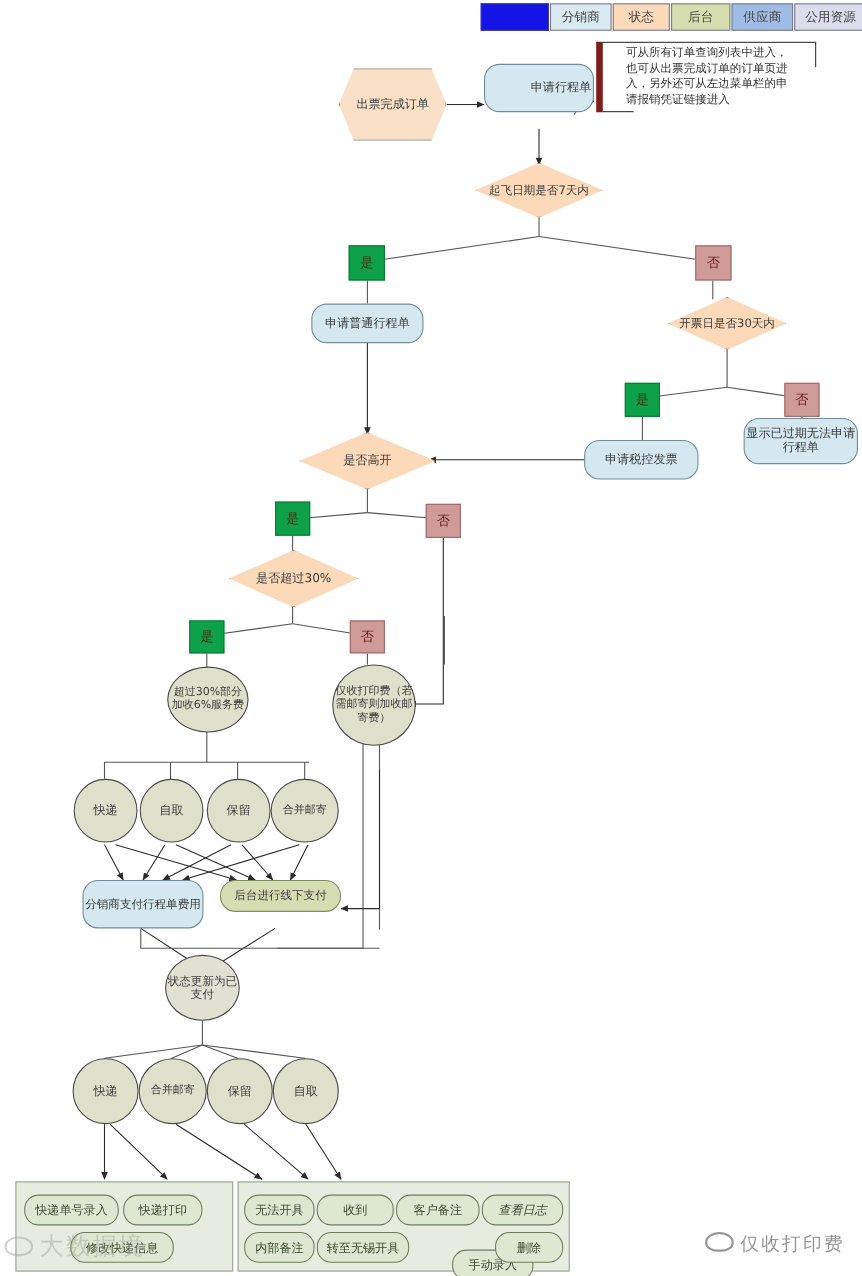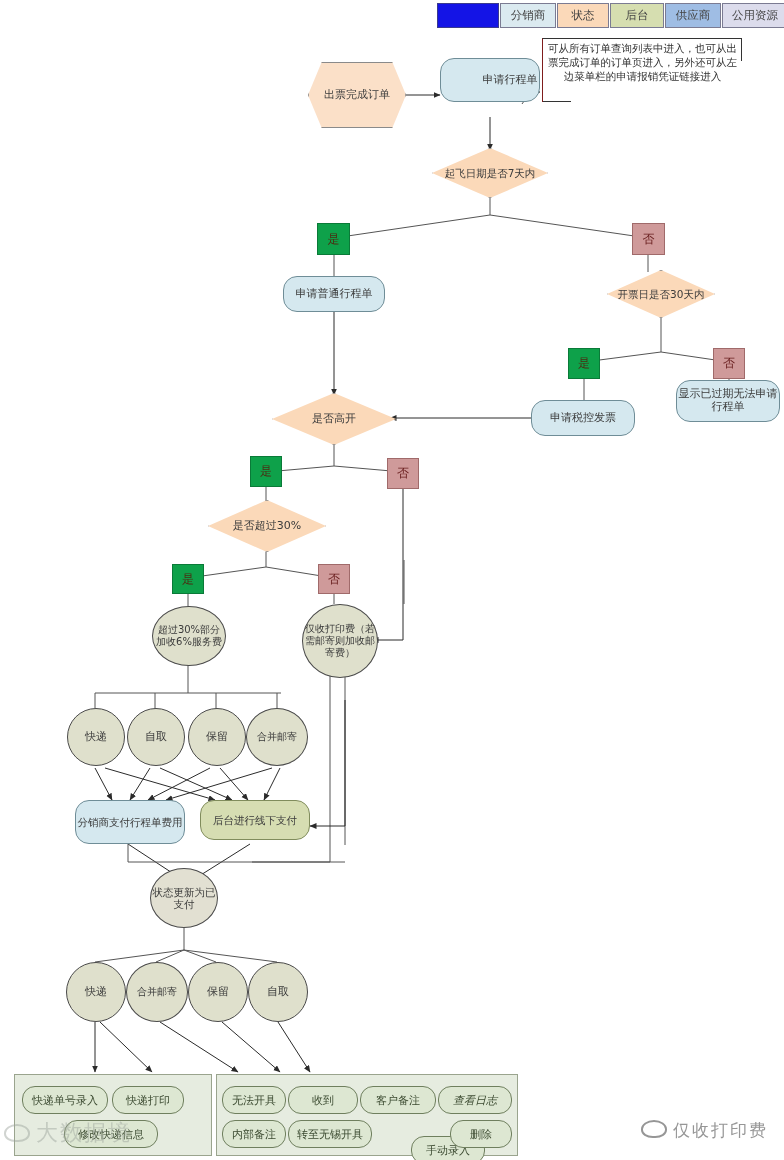--- a/index.html
+++ b/index.html
@@ -33,22 +33,22 @@
   .roundrect.olive{background:#d6ddb2;border-color:#808c5c;}
   .diamond{background:#fbd9b9;border:1px solid #8a8a8a;
      clip-path:polygon(50% 0,100% 50%,50% 100%,0 50%);}
   .ellipse{background:#dfe0cc;border:1px solid #4a4a4a;border-radius:50%;}
   .ellipse.beige{background:#e2e0d2;}
   .yes{background:#0ea14a;border:1px solid #0a7a38;color:#4b2d12;font-size:12px;}
   .no{background:#cf9a9a;border:1px solid #a06a6a;color:#6a2020;font-size:12px;}
 
   
   .note{position:absolute;z-index:5;font-size:10.5px;color:#333;line-height:1.35;
-        text-align:center;padding:2px 2px;box-sizing:border-box;
-        border-left:1px solid #7f1d1d;border-top:1px solid #333;background:transparent;}
+        text-align:left;padding:2px 21px;box-sizing:border-box;
+        border-left:6px solid #7f1d1d;border-top:1px solid #333;background:transparent;}
   .note .nb{position:absolute;left:0;bottom:0;width:28px;border-bottom:1px solid #333;}
   .note .nr{position:absolute;right:0;top:0;height:22px;border-right:1px solid #333;}
 
   
   .panel{position:absolute;background:#e6ece0;border:1px solid #9aa48e;z-index:2;}
   .pill{position:absolute;background:#dde7d2;border:1px solid #6f7f5e;
       border-radius:13px;display:flex;align-items:center;justify-content:center;
       font-size:11px;color:#3b4a30;height:26px;z-index:4;}
 
   
@@ -203,21 +203,21 @@
   <div class="node ellipse" style="left:302px;top:604px;width:76px;height:74px;font-size:10px;">仅收打印费（若需邮寄则加收邮寄费）</div>
 
 
   <div class="node ellipse" style="left:67px;top:708px;width:58px;height:58px;">快递</div>
   <div class="node ellipse" style="left:127px;top:708px;width:58px;height:58px;">自取</div>
   <div class="node ellipse" style="left:188px;top:708px;width:58px;height:58px;">保留</div>
   <div class="node ellipse" style="left:246px;top:708px;width:62px;height:58px;font-size:10px;">合并邮寄</div>
 
   <div class="node roundrect" style="left:75px;top:800px;width:110px;height:44px;font-size:10.5px;">分销商支付行程单费用</div>
 
-  <div class="node roundrect olive" style="left:200px;top:800px;width:110px;height:40px;font-size:10.5px;">后台进行线下支付</div>
+  <div class="node roundrect olive" style="left:200px;top:800px;width:110px;height:29px;font-size:10.5px;">后台进行线下支付</div>
 
   <div class="node ellipse beige" style="left:150px;top:868px;width:68px;height:60px;font-size:10.5px;">状态更新为已支付</div>
 
   <div class="node ellipse" style="left:66px;top:962px;width:60px;height:60px;">快递</div>
   <div class="node ellipse" style="left:126px;top:962px;width:62px;height:60px;font-size:10px;">合并邮寄</div>
   <div class="node ellipse" style="left:188px;top:962px;width:60px;height:60px;">保留</div>
   <div class="node ellipse" style="left:248px;top:962px;width:60px;height:60px;">自取</div>
 
   <div class="panel" style="left:14px;top:1074px;width:196px;height:80px;"></div>
 

